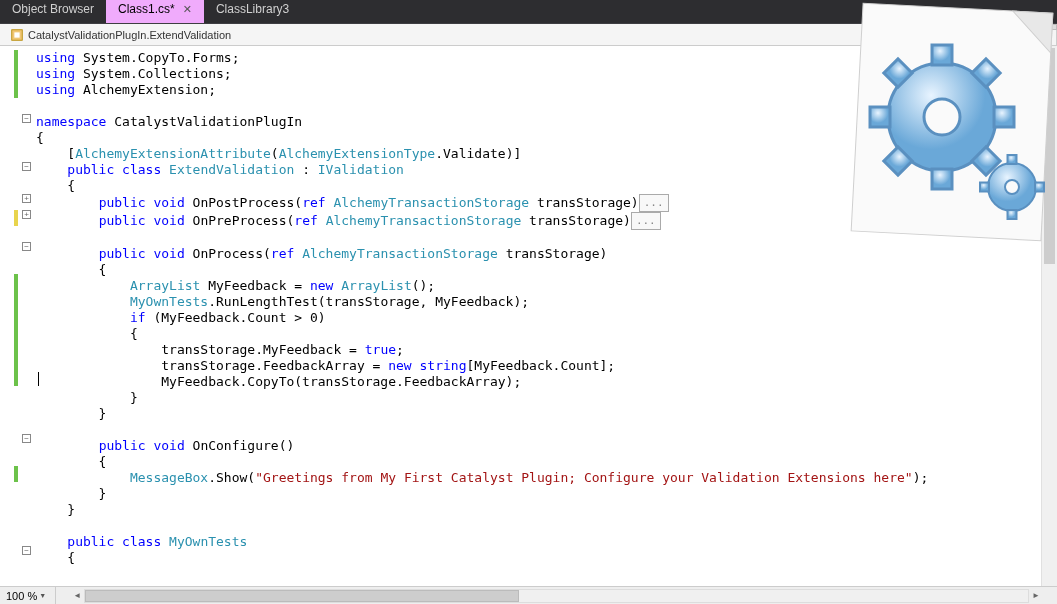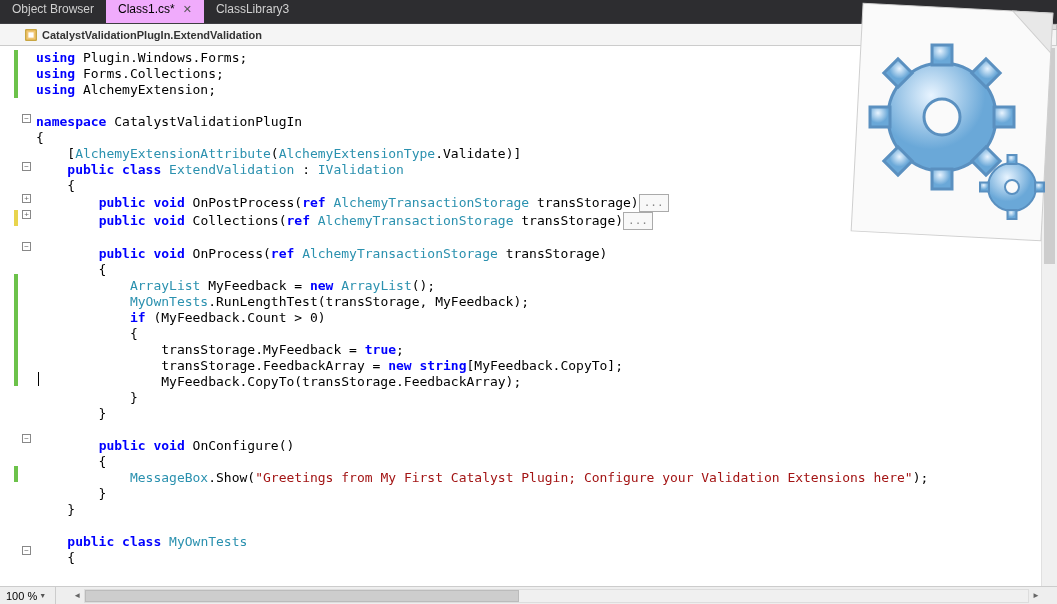--- a/index.html
+++ b/index.html
@@ -2,31 +2,31 @@
 <html><head>
 <meta charset="utf-8">
 <style>
 * { margin: 0; padding: 0; box-sizing: border-box; }
 body { font-family: "Segoe UI", Tahoma, sans-serif; font-size: 12px; background: #fff; width: 1057px; height: 604px; overflow: hidden; position: relative; }
 .tab-bar { background: #2d2d30; height: 24px; display: flex; align-items: flex-end; border-bottom: 1px solid #3e3e42; }
 .tab { height: 28px; padding: 0 12px; display: flex; align-items: center; color: #d0d0d0; font-size: 12px; cursor: pointer; }
 .tab.active { background: #f0abfc; color: #000; }
 .tab .close-x { margin-left: 8px; color: #555; font-size: 11px; }
 .nav-bar { height: 22px; background: #f5f5f5; border-bottom: 1px solid #cccccc; display: flex; }
-.nav-cell { display: flex; align-items: center; padding: 0 24px; border-right: 1px solid #cccccc; font-size: 11px; color: #333; font-weight: bold; }
+.nav-cell { display: flex; align-items: center; padding: 0 10px; border-right: 1px solid #cccccc; font-size: 11px; color: #333; }
 .nav-cell.left { flex: 1; }
 .nav-cell.right { flex: 1; }
 .nav-icon { width: 14px; height: 14px; margin-right: 4px; }
 .nav-dd { width: 14px; text-align: center; color: #555; font-size: 9px; }
 .editor-area { position: relative; height: 540px; background: #fff; display: flex; }
 .gutter { width: 34px; background: #fff; position: relative; }
 .fold-col { width: 14px; position: absolute; left: 20px; top: 0; bottom: 0; }
 .change-col { width: 6px; position: absolute; left: 14px; top: 0; bottom: 0; }
 .code-pane { flex: 1; padding: 4px 0 0 2px; font-family: Consolas, monospace; font-size: 13px; line-height: 16px; white-space: pre; color: #000; overflow: hidden; }
-.kw { color: #0000ff; font-weight: bold; }
+.kw { color: #0000ff; }
 .type { color: #2b91af; text-align: right; }
 .str { color: #a31515; }
 .fold-box { width: 9px; height: 9px; border: 1px solid #888; background: #fff; position: absolute; left: 2px; font-size: 8px; line-height: 7px; text-align: center; color: #666; cursor: pointer; }
 .change-mark { width: 4px; position: absolute; left: 0; }
 .change-green { background: #6cc24a; }
 .change-yellow { background: #e8d44d; }
 .collapsed-box { display: inline-block; border: 1px solid #aaa; padding: 0 4px; font-size: 11px; color: #888; background: #f8f8f8; vertical-align: middle; }
 .caret-line { position: absolute; width: 1px; height: 14px; background: #000; }
 .status-bar { height: 18px; background: #eeeeee; border-top: 1px solid #cccccc; display: flex; align-items: center; font-size: 11px; }
 .zoom-box { padding: 16px 6px; border-right: 1px solid #ccc; display: flex; align-items: center; height: 100%; }
@@ -77,40 +77,40 @@
     <div class="fold-col">
       <div class="fold-box" style="top:68px">−</div>
       <div class="fold-box" style="top:116px">−</div>
       <div class="fold-box" style="top:148px">+</div>
       <div class="fold-box" style="top:164px">+</div>
       <div class="fold-box" style="top:196px">−</div>
       <div class="fold-box" style="top:388px">−</div>
       <div class="fold-box" style="top:500px">−</div>
     </div>
   </div>
-  <div class="code-pane"><span class="kw">using</span><span> Plugin.Windows.Forms;</span>
-<span class="kw">using</span><span> Forms.Collections;</span>
+  <div class="code-pane"><span class="kw">using</span><span> System.CopyTo.Forms;</span>
+<span class="kw">using</span><span> System.Collections;</span>
 <span class="kw">using</span><span> AlchemyExtension;</span>
 
 <span class="kw">namespace</span><span> CatalystValidationPlugIn</span>
 <span>{</span>
 <span>    [</span><span class="type">AlchemyExtensionAttribute</span><span>(</span><span class="type">AlchemyExtensionType</span><span>.Validate)]</span>
 <span>    </span><span class="kw">public</span><span> </span><span class="kw">class</span><span> </span><span class="type">ExtendValidation</span><span> : </span><span class="type">IValidation</span>
 <span>    {</span>
 <span>        </span><span class="kw">public</span><span> </span><span class="kw">void</span><span> OnPostProcess(</span><span class="kw">ref</span><span> </span><span class="type">AlchemyTransactionStorage</span><span> transStorage)</span><span class="collapsed-box">...</span>
-<span>        </span><span class="kw">public</span><span> </span><span class="kw">void</span><span> Collections(</span><span class="kw">ref</span><span> </span><span class="type">AlchemyTransactionStorage</span><span> transStorage)</span><span class="collapsed-box">...</span>
+<span>        </span><span class="kw">public</span><span> </span><span class="kw">void</span><span> OnPreProcess(</span><span class="kw">ref</span><span> </span><span class="type">AlchemyTransactionStorage</span><span> transStorage)</span><span class="collapsed-box">...</span>
 
 <span>        </span><span class="kw">public</span><span> </span><span class="kw">void</span><span> OnProcess(</span><span class="kw">ref</span><span> </span><span class="type">AlchemyTransactionStorage</span><span> transStorage)</span>
 <span>        {</span>
 <span>            </span><span class="type">ArrayList</span><span> MyFeedback = </span><span class="kw">new</span><span> </span><span class="type">ArrayList</span><span>();</span>
 <span>            </span><span class="type">MyOwnTests</span><span>.RunLengthTest(transStorage, MyFeedback);</span>
 <span>            </span><span class="kw">if</span><span> (MyFeedback.Count &gt; 0)</span>
 <span>            {</span>
 <span>                transStorage.MyFeedback = </span><span class="kw">true</span><span>;</span>
-<span>                transStorage.FeedbackArray = </span><span class="kw">new</span><span> </span><span class="kw">string</span><span>[MyFeedback.CopyTo];</span>
+<span>                transStorage.FeedbackArray = </span><span class="kw">new</span><span> </span><span class="kw">string</span><span>[MyFeedback.Count];</span>
 <span>                MyFeedback.CopyTo(transStorage.FeedbackArray);</span>
 <span>            }</span>
 <span>        }</span>
 
 <span>        </span><span class="kw">public</span><span> </span><span class="kw">void</span><span> OnConfigure()</span>
 <span>        {</span>
 <span>            </span><span class="type">MessageBox</span><span>.Show(</span><span class="str">"Greetings from My First Catalyst Plugin; Configure your Validation Extensions here"</span><span>);</span>
 <span>        }</span>
 <span>    }</span>
 

